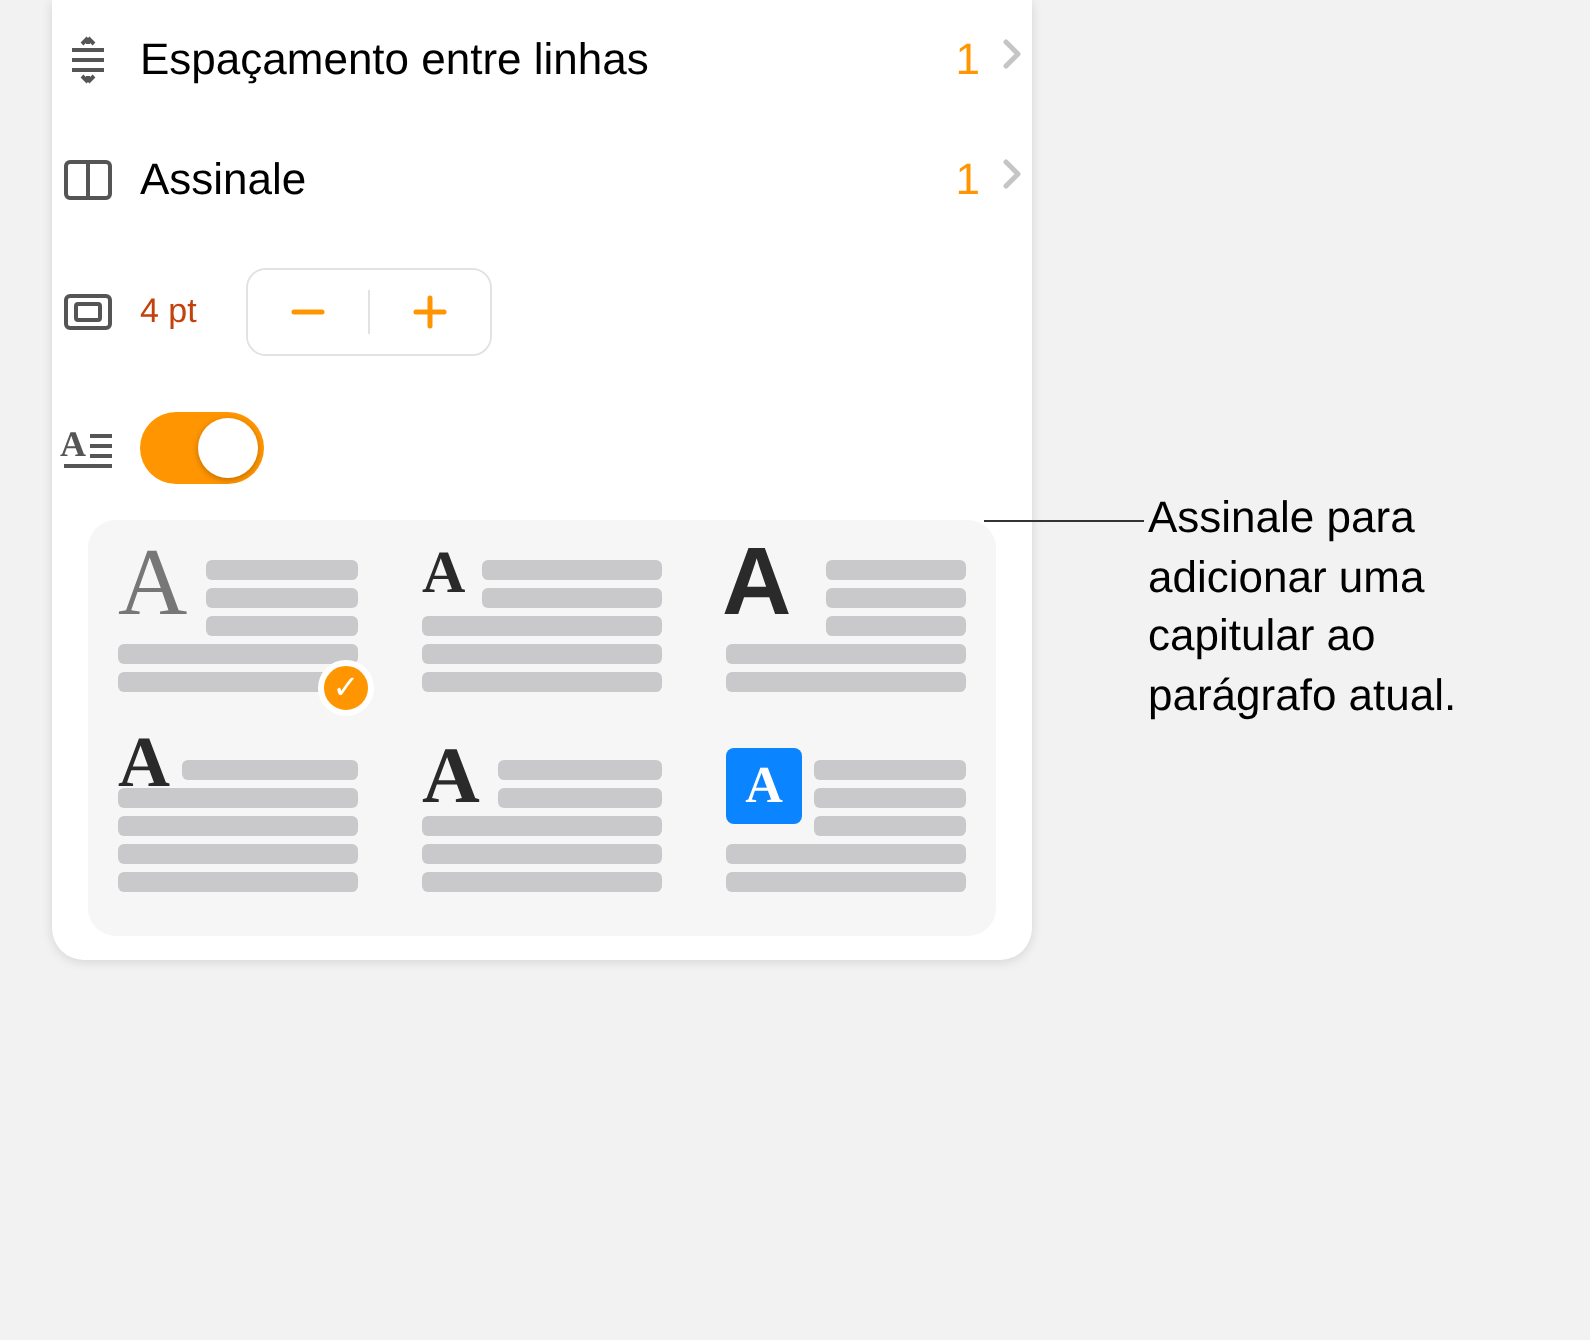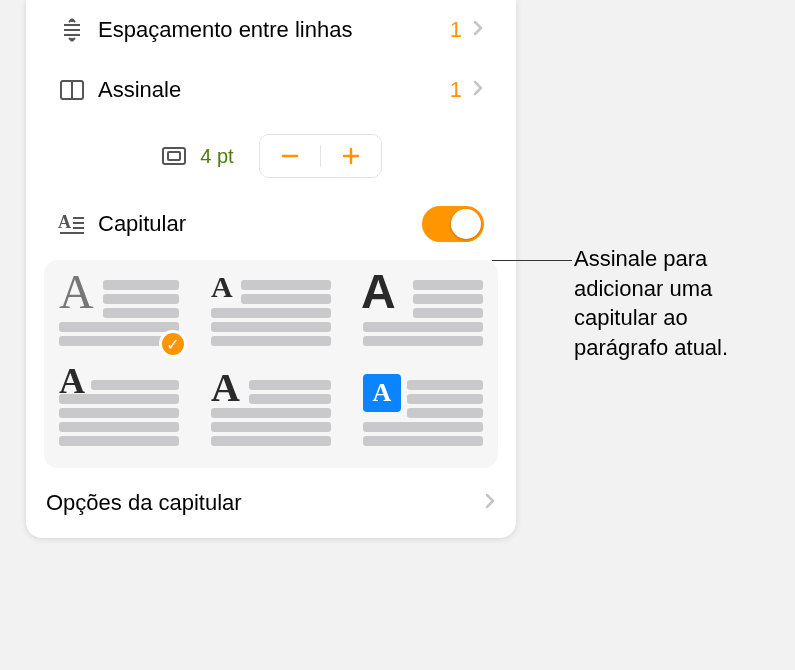--- a/index.html
+++ b/index.html
@@ -17,23 +17,22 @@
     top: 0;
     width: 490px;
     background: #fff;
     border-radius: 0 0 16px 16px;
     box-shadow: 0 1px 6px rgba(0,0,0,0.12);
     padding-bottom: 8px;
   }
   .row {
     display: flex;
     align-items: center;
-    padding: 14px 32px;
+    padding: 14px 4px;
     min-height: 60px;
-    justify-content: center;
   }
   .row-icon {
     width: 40px;
     display: flex;
     align-items: center;
     justify-content: flex-start;
     color: #555;
   }
   .row-label {
     flex: 1;
@@ -44,22 +43,22 @@
   .row-value {
     font-size: 22px;
     color: #ff9500;
     padding-right: 10px;
   }
   .chevron {
     color: #c5c5c7;
     font-size: 20px;
   }
   .margin-val {
-    font-size: 20px;
-    color: #4d7c0f;
+    font-size: 17px;
+    color: #c2410c;
     margin-right: 25px;
   }
   .stepper {
     display: flex;
     align-items: center;
     border: 1px solid #e2e2e2;
     border-radius: 10px;
     height: 44px;
     overflow: hidden;
   }
@@ -234,21 +233,20 @@
   <div class="row">
     <div class="row-icon">
       <svg width="28" height="24" viewBox="0 0 28 24">
         <text x="0" y="16" font-family="Georgia" font-size="18" font-weight="600" fill="#555">A</text>
         <line x1="15" y1="6" x2="26" y2="6" stroke="#555" stroke-width="2"></line>
         <line x1="15" y1="11" x2="26" y2="11" stroke="#555" stroke-width="2"></line>
         <line x1="15" y1="16" x2="26" y2="16" stroke="#555" stroke-width="2"></line>
         <line x1="2" y1="21" x2="26" y2="21" stroke="#555" stroke-width="2"></line>
       </svg>
     </div>
-    <div class="row-label">Capitular</div>
     <div class="toggle">
       <div class="toggle-knob"></div>
     </div>
   </div>
 
   <div class="dropcap-grid">
 
     <div class="dropcap-opt">
       <span class="dA" style="left:0;top:-14px;font-size:48px;font-weight:400;color:#777">A</span>
       <div class="dcline" style="left:44px;top:2px;width:76px"></div>
@@ -301,25 +299,17 @@
       </div>
       <div class="dcline" style="left:44px;top:2px;width:76px"></div>
       <div class="dcline" style="left:44px;top:16px;width:76px"></div>
       <div class="dcline" style="left:44px;top:30px;width:76px"></div>
       <div class="dcline" style="left:0;top:44px;width:120px"></div>
       <div class="dcline" style="left:0;top:58px;width:120px"></div>
     </div>
 
   </div>
 
-  <div class="options-row">
-    <span>Opções da capitular</span>
-    <div class="chevron">
-      <svg width="12" height="18" viewBox="0 0 12 18" fill="none" stroke="#c5c5c7" stroke-width="2.5" stroke-linecap="round" stroke-linejoin="round">
-          <path d="M3 3 L9 9 L3 15"></path>
-        </svg>
-    </div>
-  </div>
 
 </div>
 
 <div class="callout-line"></div>
 <div class="callout">Assinale para adicionar uma capitular ao parágrafo atual.</div>
 
 </body></html>

